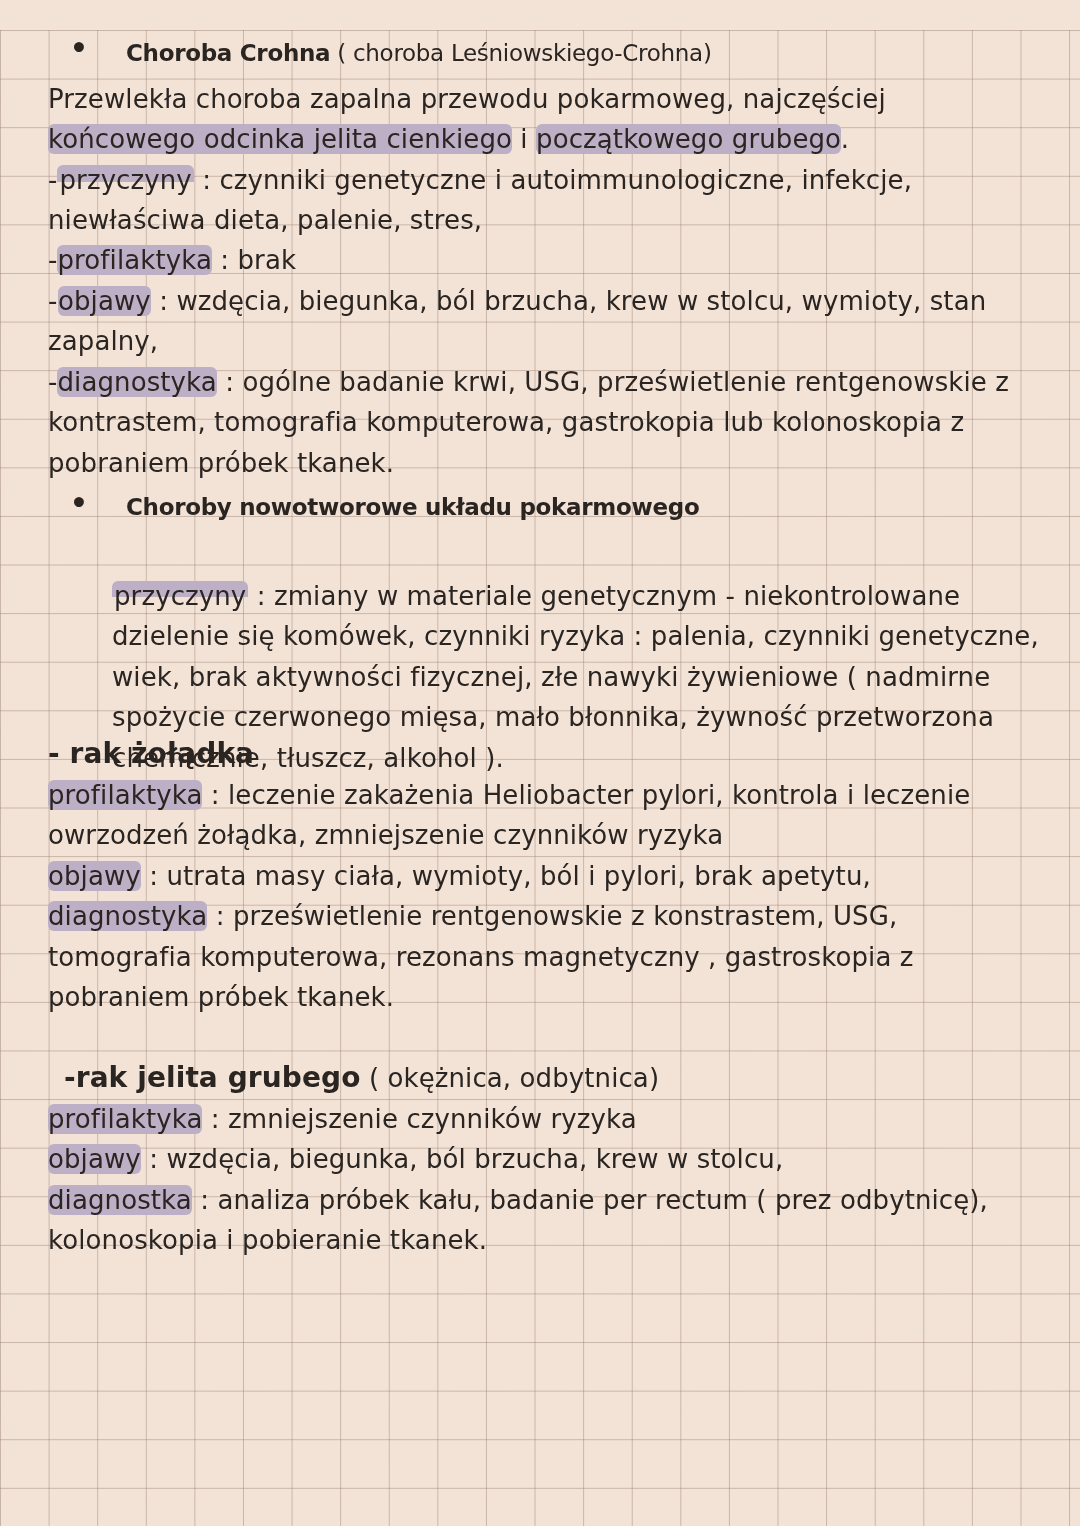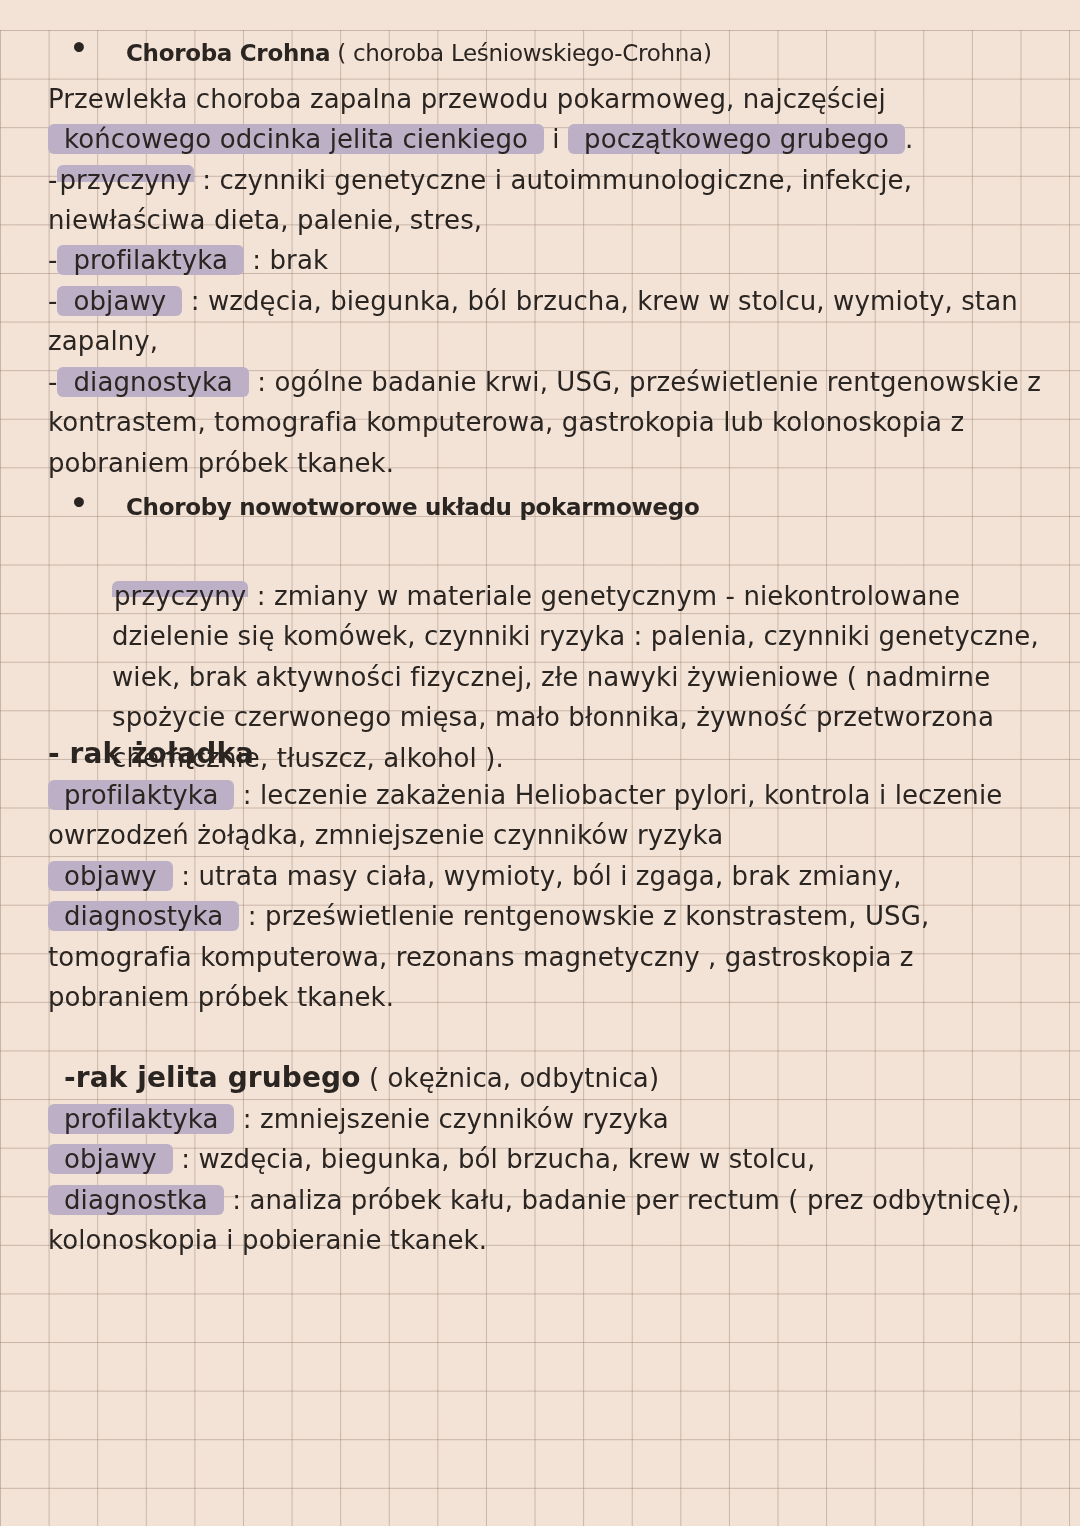--- a/index.html
+++ b/index.html
@@ -18,21 +18,21 @@
   .page { position:absolute; left:0; top:0; width:1080px; }
   .line {
     position:absolute; left:48px; white-space:nowrap;
     font-size:26px; line-height:40px; height:40px; letter-spacing:0.1px;
   }
   .indent { left:112px;margin-top:44px; }
   .heading { font-size:23px; font-weight:bold; letter-spacing:-0.3px; }
   .heading .normal { font-weight:normal; }
   .bullet { position:absolute; left:70px; font-size:28px; font-weight:bold; }
   .sub-heading { font-weight:bold; font-size:28px; }
-  .hl { background:#bdb0c6; border-radius:6px; padding:0 16px; }
+  .hl { background:#bdb0c6; border-radius:6px; padding:0 0; }
   .hl-up { background: linear-gradient(to bottom, #bdb0c6 0%, #bdb0c6 55%, transparent 55%); border-radius:6px; padding:0 2px; }
   .it { }
 </style>
 </head>
 <body>
 
 <div class="top-band"></div>
 
 <div class="page">
 
@@ -78,21 +78,21 @@
   <div class="line indent" style="top:694px;">chemicznie, tłuszcz, alkohol ).</div>
 
   <div class="line sub-heading" style="top:734px;">- rak żołądka</div>
 
   <div class="line" style="top:775px;">
     <span class="hl">profilaktyka</span><span> : leczenie zakażenia </span><span class="it">Heliobacter pylori</span><span>, kontrola i leczenie</span>
   </div>
   <div class="line" style="top:815px;">owrzodzeń żołądka, zmniejszenie czynników ryzyka</div>
 
   <div class="line" style="top:856px;">
-    <span class="hl">objawy</span><span> : utrata masy ciała, wymioty, ból i zgaga, brak zmiany,</span>
+    <span class="hl">objawy</span><span> : utrata masy ciała, wymioty, ból i pylori, brak apetytu,</span>
   </div>
 
   <div class="line" style="top:896px;text-align:right;">
     <span class="hl">diagnostyka</span><span> : prześwietlenie rentgenowskie z konstrastem, USG,</span>
   </div>
   <div class="line" style="top:937px;">tomografia komputerowa, rezonans magnetyczny , gastroskopia z</div>
   <div class="line" style="top:977px;">pobraniem próbek tkanek.</div>
 
   <div class="line" style="top:1058px;padding-left:16px;">
     <span class="sub-heading">-rak jelita grubego</span><span> ( okężnica, odbytnica)</span>

